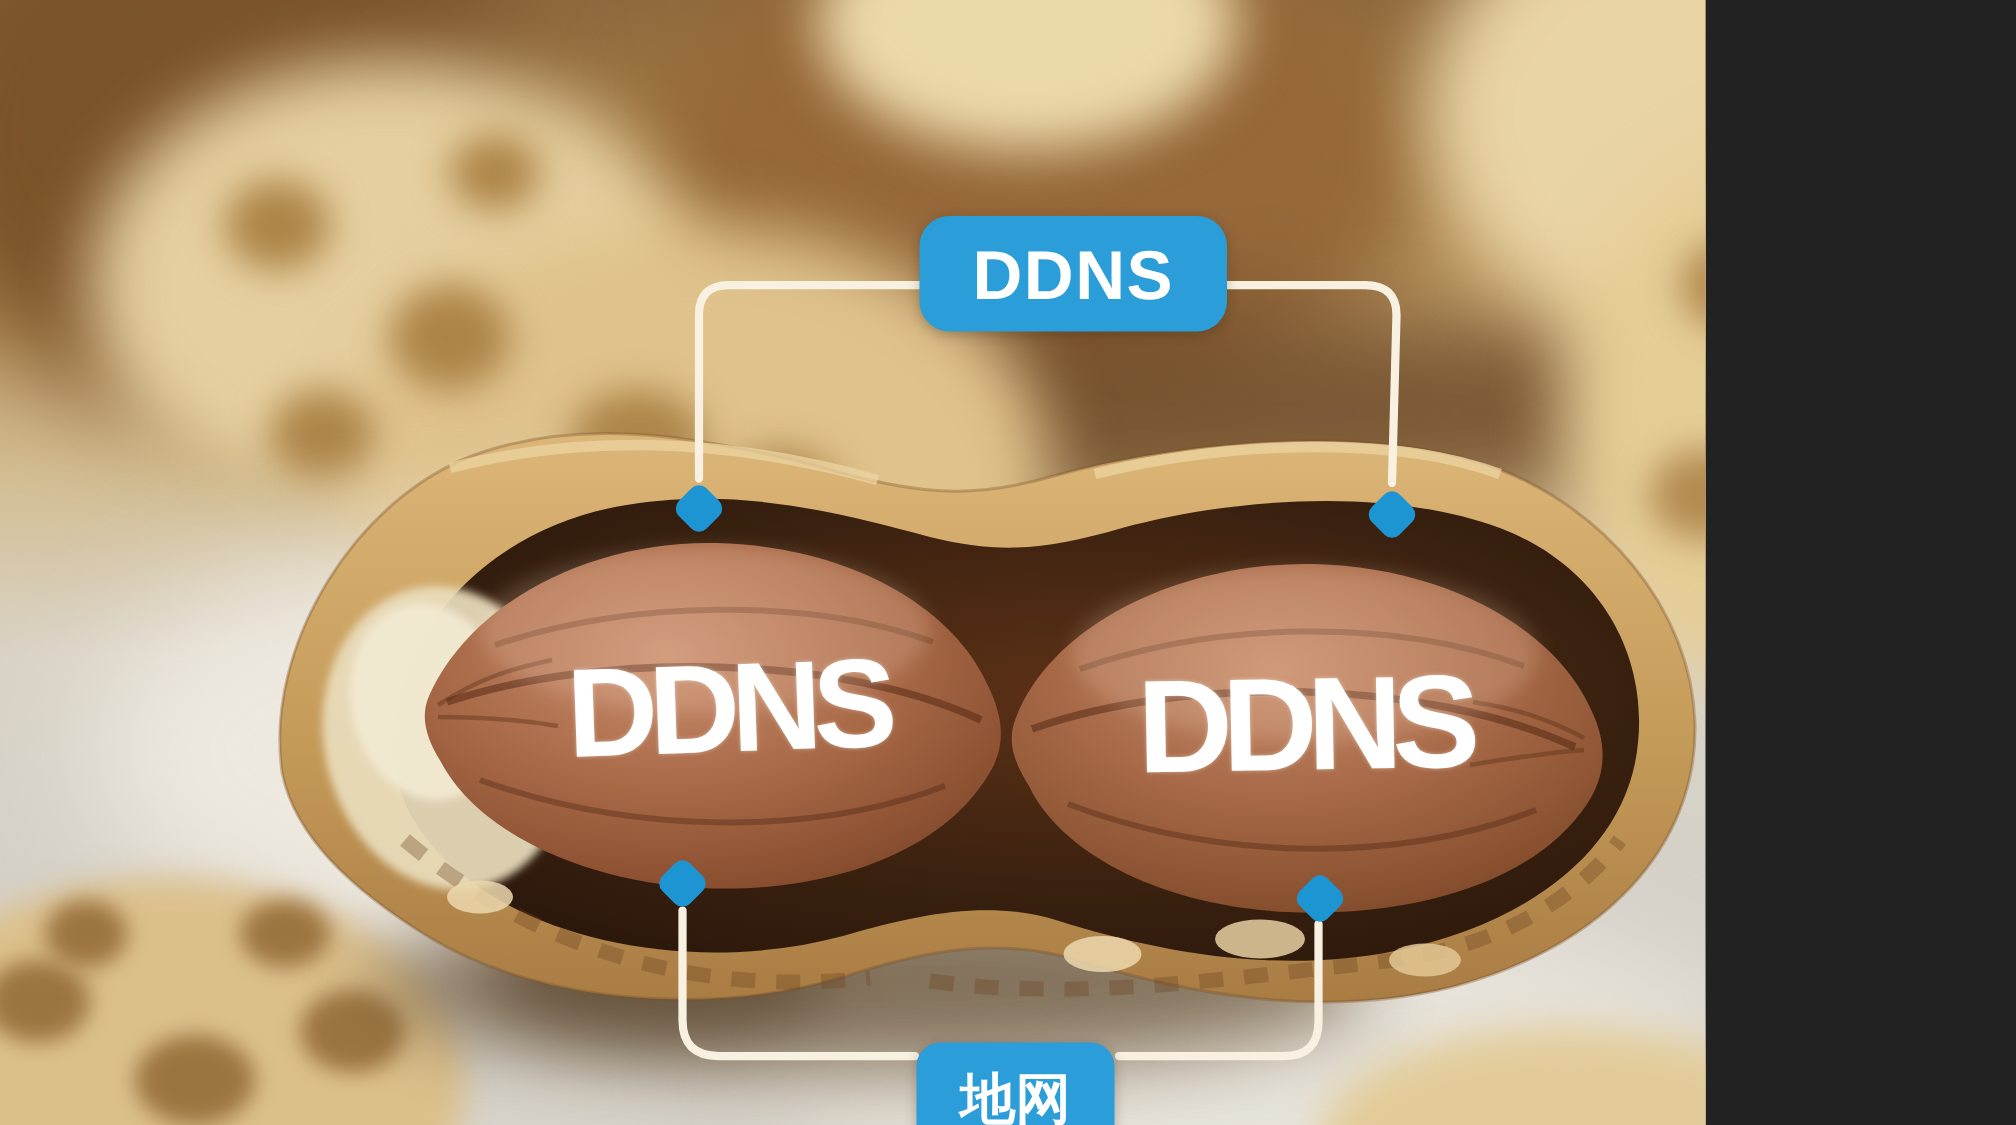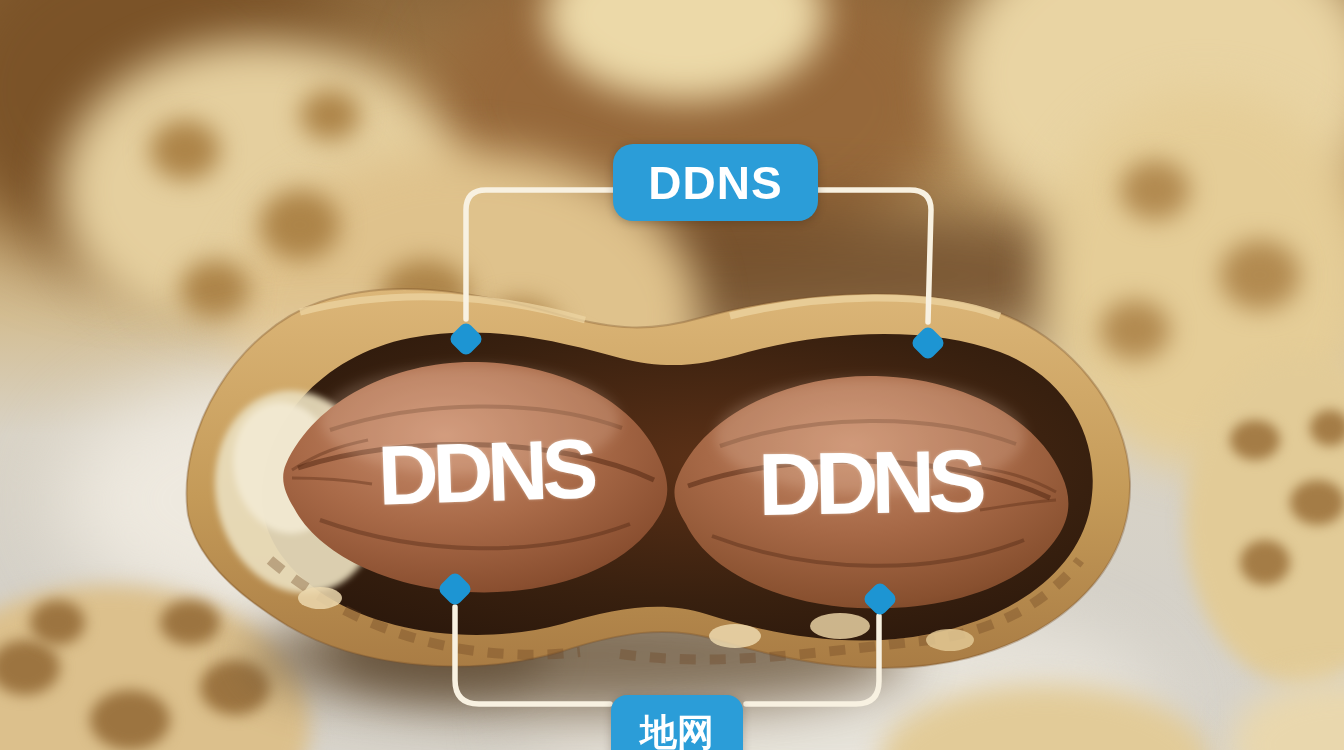--- a/index.html
+++ b/index.html
@@ -1,19 +1,20 @@
 <!DOCTYPE html>
 <html><head>
 <meta charset="utf-8">
 <style>
   html,body{margin:0;padding:0;background:#222;}
   .scene{
-    position:relative;width:1344px;height:750px;overflow:hidden;
+    position:relative;width:1125px;height:750px;overflow:hidden;
     font-family:"Liberation Sans",sans-serif;
     background:linear-gradient(180deg,#8f6a3d 0%,#a67f4c 14%,#c2a06a 28%,#d3bd92 42%,#d9d3c6 58%,#d5d1c8 78%,#d8d4cb 100%);
+    padding-left:12px;
   }
   .blob{position:absolute;border-radius:50%;}
   
   .shell-layer{position:absolute;left:0;top:0;z-index:3;}
   .anno-layer{position:absolute;left:0;top:0;z-index:5;}
   
   .badge{
     position:absolute;display:flex;align-items:center;justify-content:center;
     background:#2b9dd8;color:#fff;font-weight:700;z-index:6;
     box-shadow:0 2px 8px rgba(40,25,10,.25);

